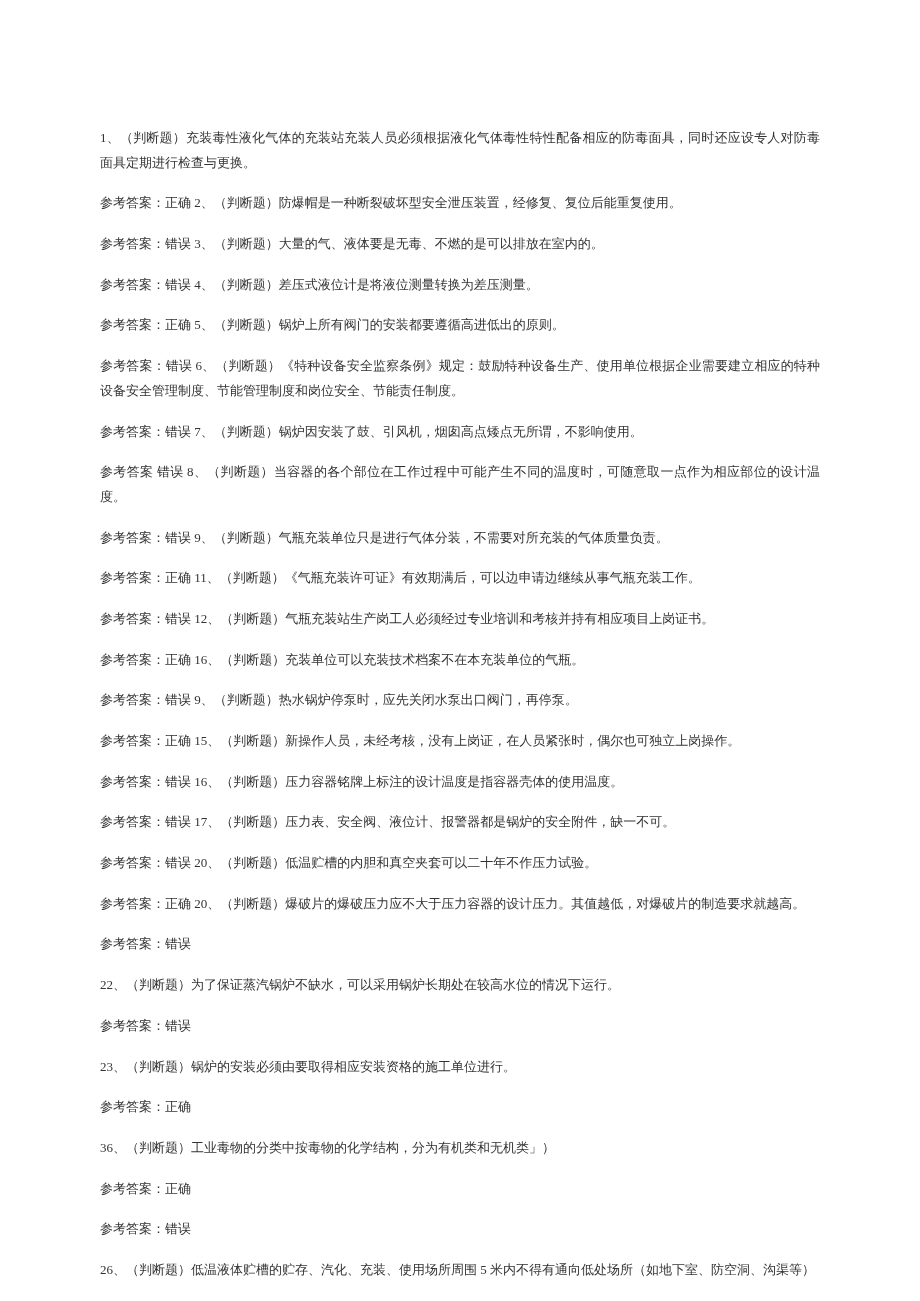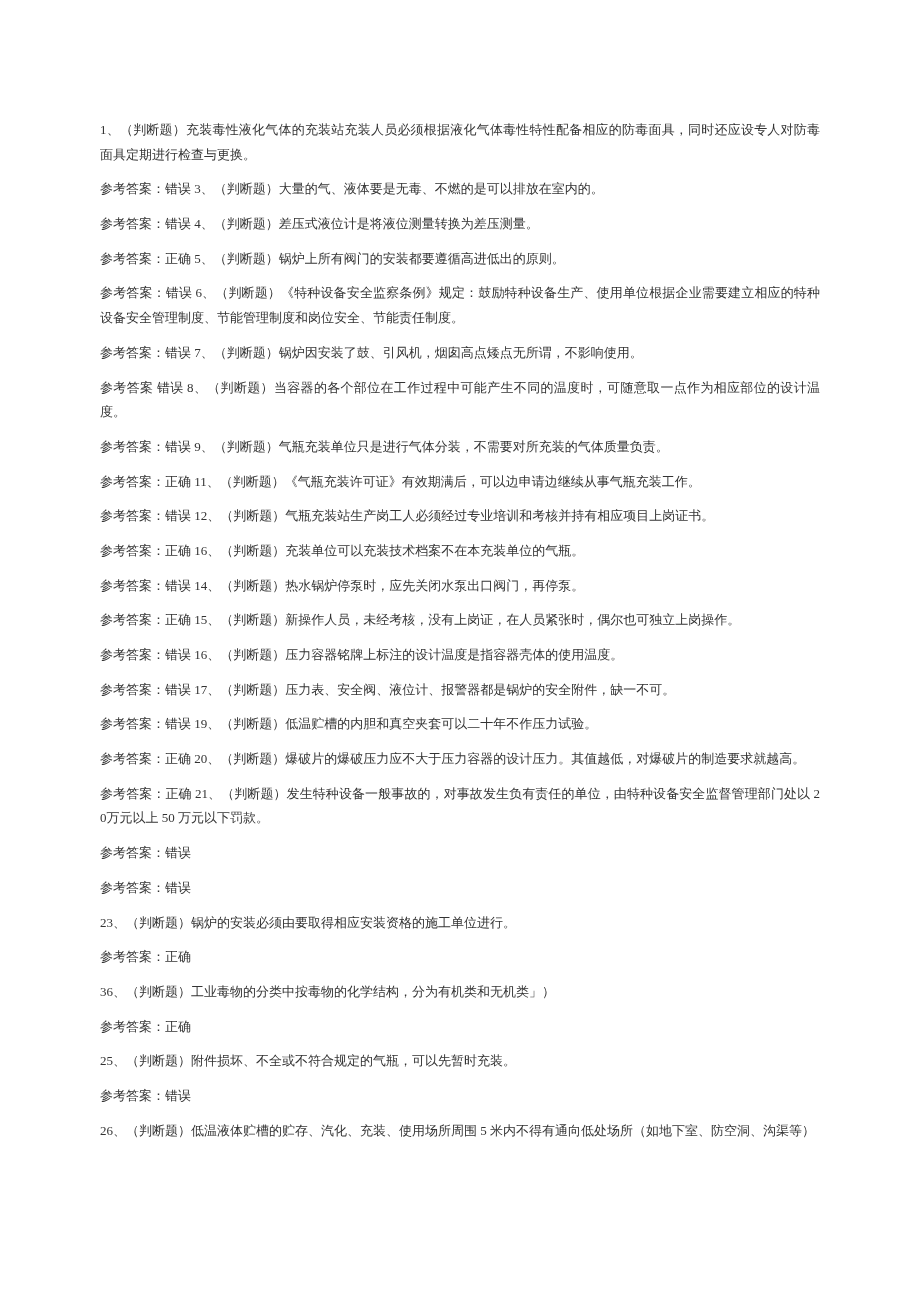--- a/index.html
+++ b/index.html
@@ -7,49 +7,49 @@
       font-size: 13px;
       line-height: 1.9;
       color: #333;
       background: #fff;
       margin: 0;
       padding: 110px 100px 60px 100px;
       width: 920px;
       box-sizing: border-box;
     }
     p {
-      margin: 8px 0 10px 0;
+      margin: 16px 0 10px 0;
       text-align: justify;
       word-break: break-all;
     }
   </style>
 </head>
 <body>
 
 <div id="content">
     <p>1、（判断题）充装毒性液化气体的充装站充装人员必须根据液化气体毒性特性配备相应的防毒面具，同时还应设专人对防毒面具定期进行检查与更换。</p>
+    <p>参考答案：正确 2、（判断题）防爆帽是一种断裂破坏型安全泄压装置，经修复、复位后能重复使用。</p>
     <p>参考答案：错误 3、（判断题）大量的气、液体要是无毒、不燃的是可以排放在室内的。</p>
     <p>参考答案：错误 4、（判断题）差压式液位计是将液位测量转换为差压测量。</p>
     <p>参考答案：正确 5、（判断题）锅炉上所有阀门的安装都要遵循高进低出的原则。</p>
     <p>参考答案：错误 6、（判断题）《特种设备安全监察条例》规定：鼓励特种设备生产、使用单位根据企业需要建立相应的特种设备安全管理制度、节能管理制度和岗位安全、节能责任制度。</p>
     <p>参考答案：错误 7、（判断题）锅炉因安装了鼓、引风机，烟囱高点矮点无所谓，不影响使用。</p>
     <p>参考答案 错误 8、（判断题）当容器的各个部位在工作过程中可能产生不同的温度时，可随意取一点作为相应部位的设计温度。</p>
     <p>参考答案：错误 9、（判断题）气瓶充装单位只是进行气体分装，不需要对所充装的气体质量负责。</p>
     <p>参考答案：正确 11、（判断题）《气瓶充装许可证》有效期满后，可以边申请边继续从事气瓶充装工作。</p>
     <p>参考答案：错误 12、（判断题）气瓶充装站生产岗工人必须经过专业培训和考核并持有相应项目上岗证书。</p>
     <p>参考答案：正确 16、（判断题）充装单位可以充装技术档案不在本充装单位的气瓶。</p>
-    <p>参考答案：错误 14、（判断题）热水锅炉停泵时，应先关闭水泵出口阀门，再停泵。</p>
+    <p>参考答案：错误 9、（判断题）热水锅炉停泵时，应先关闭水泵出口阀门，再停泵。</p>
     <p>参考答案：正确 15、（判断题）新操作人员，未经考核，没有上岗证，在人员紧张时，偶尔也可独立上岗操作。</p>
     <p>参考答案：错误 16、（判断题）压力容器铭牌上标注的设计温度是指容器壳体的使用温度。</p>
     <p>参考答案：错误 17、（判断题）压力表、安全阀、液位计、报警器都是锅炉的安全附件，缺一不可。</p>
-    <p>参考答案：错误 19、（判断题）低温贮槽的内胆和真空夹套可以二十年不作压力试验。</p>
+    <p>参考答案：错误 20、（判断题）低温贮槽的内胆和真空夹套可以二十年不作压力试验。</p>
     <p>参考答案：正确 20、（判断题）爆破片的爆破压力应不大于压力容器的设计压力。其值越低，对爆破片的制造要求就越高。</p>
-    <p>参考答案：正确 21、（判断题）发生特种设备一般事故的，对事故发生负有责任的单位，由特种设备安全监督管理部门处以 20万元以上 50 万元以下罚款。</p>
     <p>参考答案：错误</p>
+    <p>22、（判断题）为了保证蒸汽锅炉不缺水，可以采用锅炉长期处在较高水位的情况下运行。</p>
     <p>参考答案：错误</p>
     <p>23、（判断题）锅炉的安装必须由要取得相应安装资格的施工单位进行。</p>
     <p>参考答案：正确</p>
     <p>36、（判断题）工业毒物的分类中按毒物的化学结构，分为有机类和无机类」）</p>
     <p>参考答案：正确</p>
-    <p>25、（判断题）附件损坏、不全或不符合规定的气瓶，可以先暂时充装。</p>
     <p>参考答案：错误</p>
     <p>26、（判断题）低温液体贮槽的贮存、汽化、充装、使用场所周围 5 米内不得有通向低处场所（如地下室、防空洞、沟渠等）</p>
   </div>
 
 </body></html>

